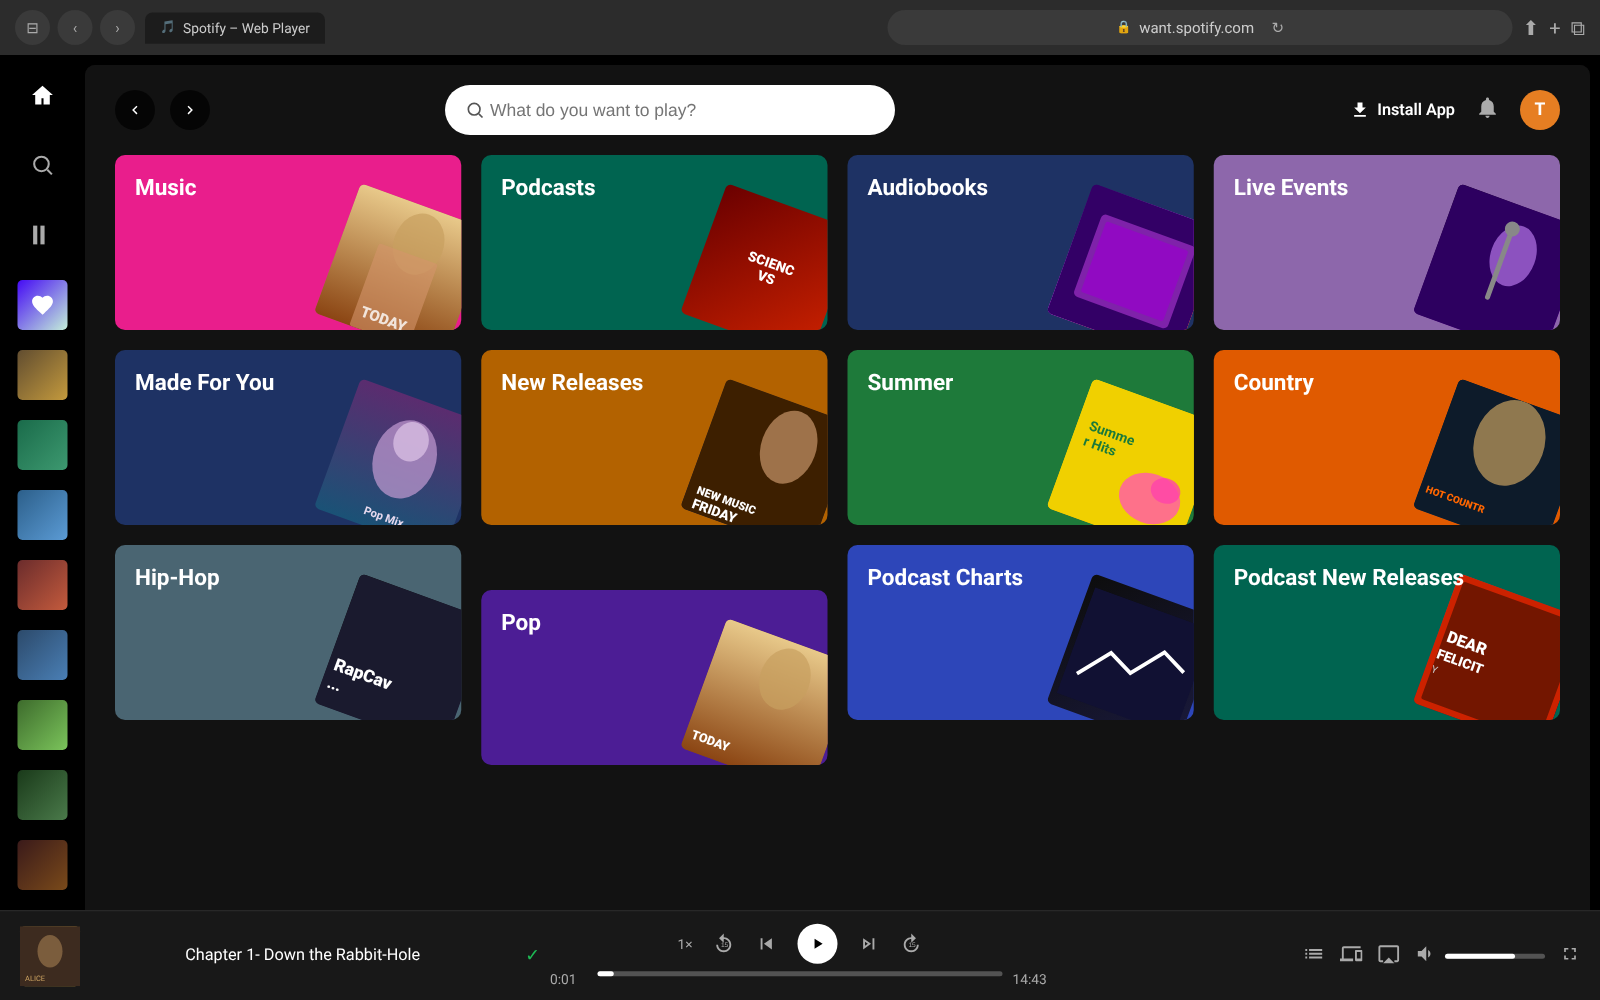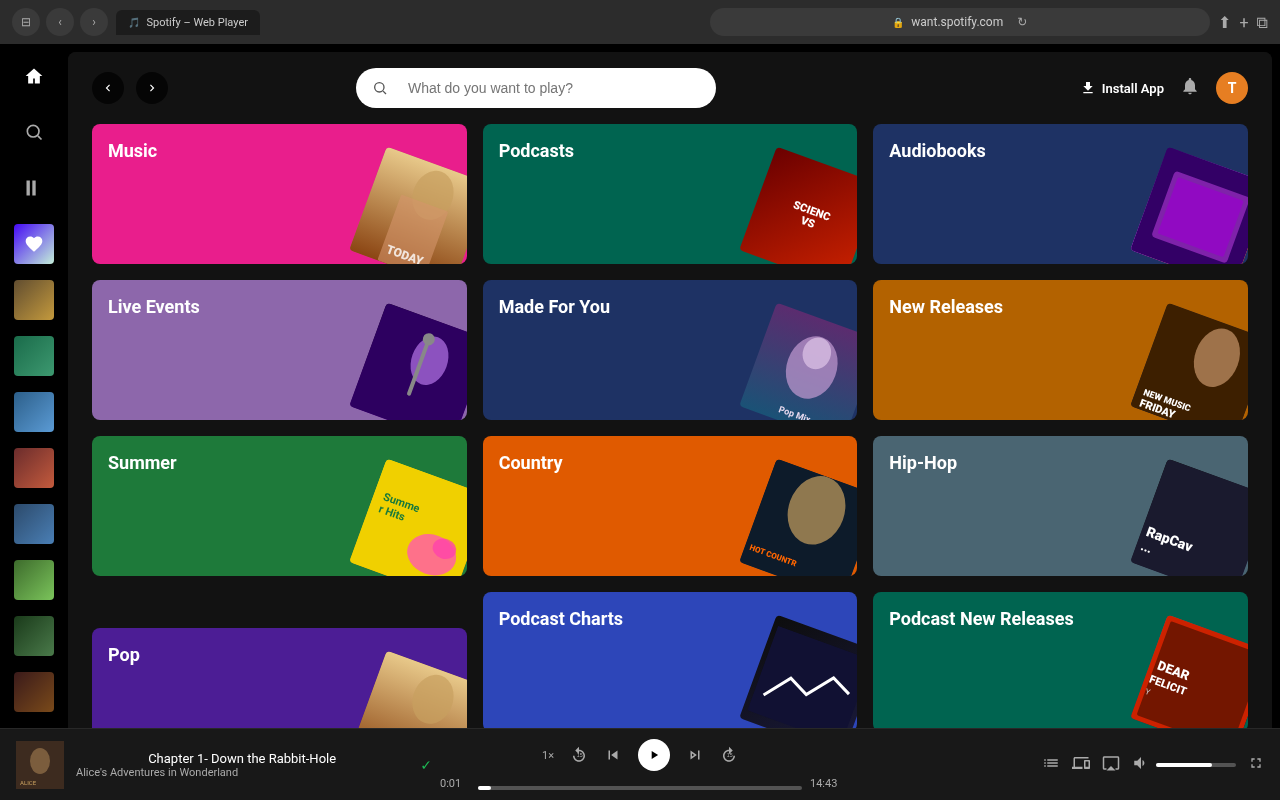--- a/index.html
+++ b/index.html
@@ -168,21 +168,21 @@
     }
     .search-bar {
       flex: 1;
       max-width: 360px;
       background: #fff;
       border-radius: 20px;
       height: 40px;
       display: flex;
       align-items: center;
       padding: 0 16px;
-      gap: 20px;
+      gap: 4px;
       margin: 0 auto;
     }
     .search-bar input {
       background: none;
       border: none;
       outline: none;
       font-size: 14px;
       color: #333;
       flex: 1;
     }
@@ -223,21 +223,21 @@
     .browse-all {
       padding: 0 24px 24px;
     }
     .browse-title {
       font-size: 22px;
       font-weight: 700;
       margin-bottom: 20px;
     }
     .category-grid {
       display: grid;
-      grid-template-columns: repeat(3, 1fr);
+      grid-template-columns: repeat(4, 1fr);
       gap: 16px;
     }
     .category-card {
       border-radius: 8px;
       height: 140px;
       position: relative;
       overflow: hidden;
       cursor: pointer;
     }
     .category-label {
@@ -366,21 +366,21 @@
       border-radius: 50%;
       color: #000;
       font-size: 14px;
     }
     .player-speed {
       font-size: 11px;
       color: #aaa;
     }
     .player-progress {
       display: flex;
-      align-items: flex-end;
+      align-items: flex-start;
       gap: 8px;
       width: 400px;
     }
     .player-time {
       font-size: 11px;
       color: #aaa;
       min-width: 30px;
     }
     .progress-bar-outer {
       flex: 1;
@@ -699,21 +699,20 @@
   <div class="player-track-info">
     <div class="player-album-art">
       <svg width="48" height="48" viewBox="0 0 48 48">
         <rect width="48" height="48" fill="#3d2b1f"></rect>
         <ellipse cx="24" cy="20" rx="10" ry="13" fill="#8b6a45" opacity="0.8"></ellipse>
         <text x="4" y="44" font-size="6" fill="#c8a060">ALICE</text>
       </svg>
     </div>
     <div class="player-track-text">
       <div class="player-track-name">Chapter 1- Down the Rabbit-Hole</div>
-      <div class="player-track-artist">Alice's Adventures in Wonderland</div>
     </div>
     <div class="player-verified">✓</div>
   </div>
 
   <div class="player-controls">
     <div class="player-buttons">
       <span class="player-speed player-btn">1×</span>
       <button class="player-btn">
         <svg width="18" height="18" viewBox="0 0 24 24" fill="#aaa">
             <path d="M11.99 5V1l-5 5 5 5V7c3.31 0 6 2.69 6 6s-2.69 6-6 6-6-2.69-6-6h-2c0 4.42 3.58 8 8 8s8-3.58 8-8-3.58-8-8-8z"></path>

